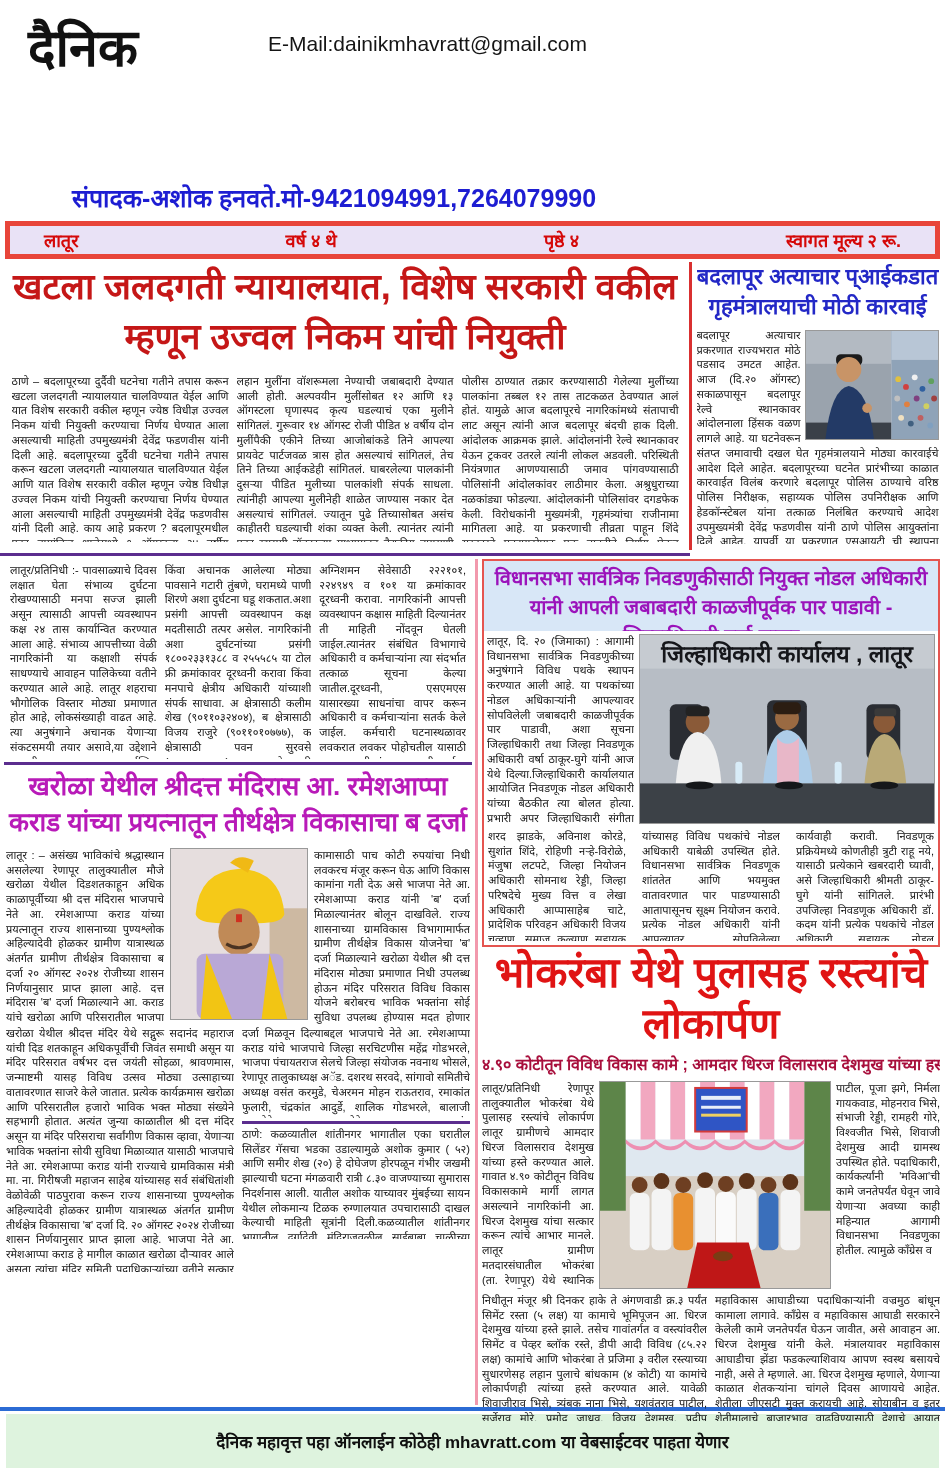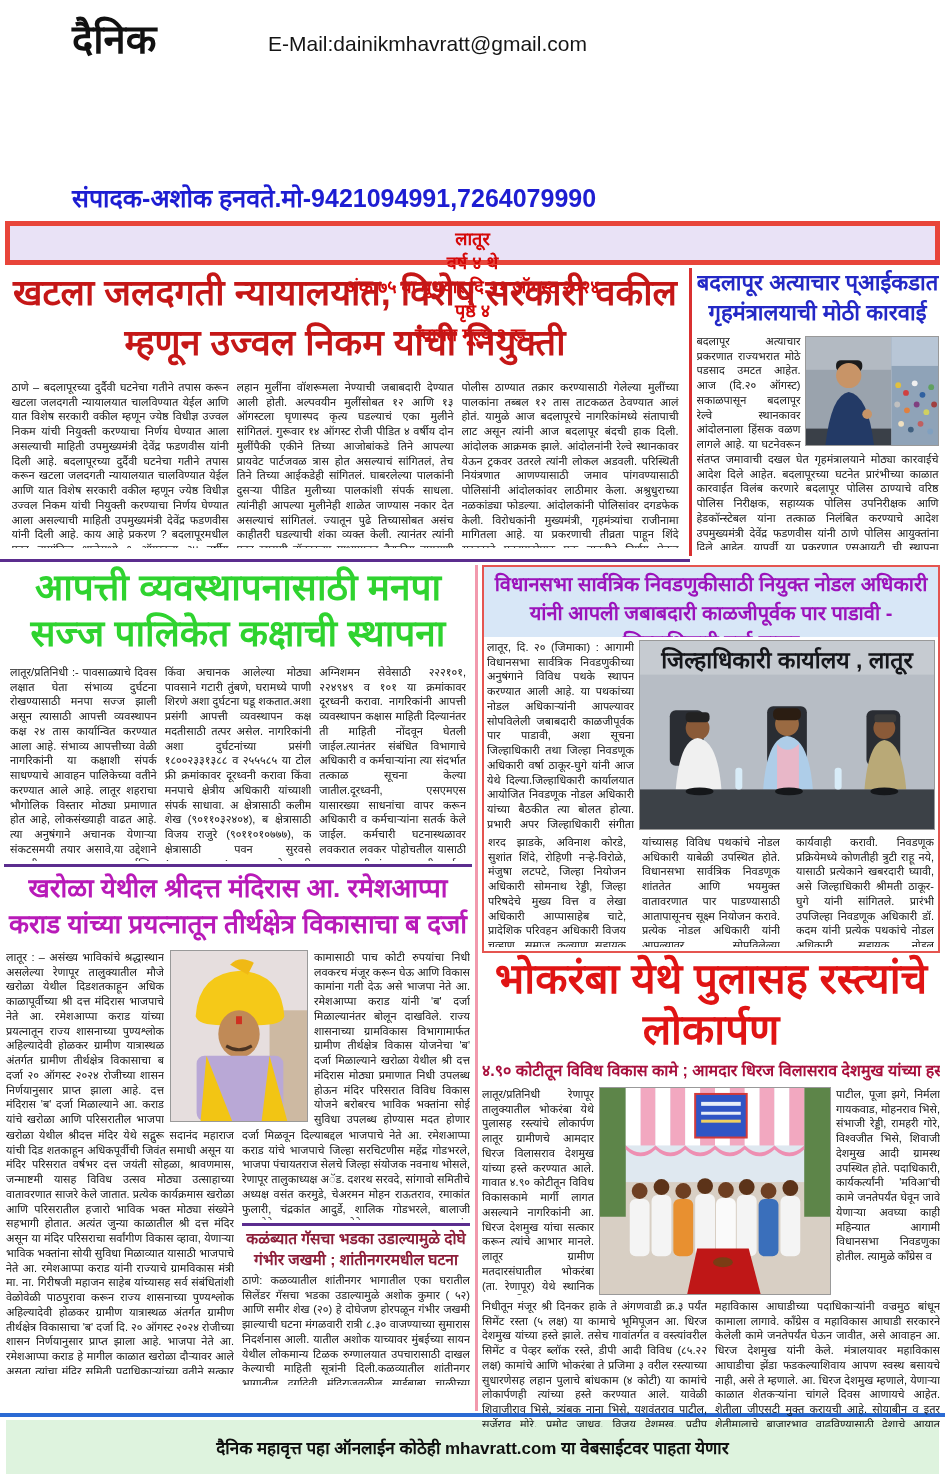--- a/index.html
+++ b/index.html
@@ -1,29 +1,29 @@
 <!DOCTYPE html>
 <html><head>
 <meta charset="utf-8">
 <style>
   * { margin:0; padding:0; box-sizing:border-box; }
   body { background:#ffffff; font-family:"Liberation Sans","DejaVu Sans",sans-serif; }
   .page { position:relative; width:945px; height:1484px; margin:0 auto; background:#ffffff; overflow:hidden; }
 
   
   .masthead { position:relative; height:220px; }
-  .daily { position:absolute; left:28px; top:10px; font-size:40px; font-weight:bold; color:#111;margin-left:44px; }
+  .daily { position:absolute; left:28px; top:10px; font-size:52px; font-weight:bold; color:#111; }
   .email { position:absolute; left:268px; top:32px; font-size:21px; color:#151515; }
   .logo  { position:absolute; left:58px; top:44px; font-size:102px; line-height:1.1; font-weight:800; color:#ee0f0f; letter-spacing:2px; }
   .editor{ position:absolute; left:72px; top:180px; font-size:25px; font-weight:bold; color:#1d1dd2; }
 
   
-  .dateline { height:42px; margin:2px 6px 4px 6px; background:#e9e2f6; border:4px solid #e8453a;
+  .dateline { height:36px; margin:2px 6px 4px 6px; background:#e9e2f6; border:4px solid #e8453a;
               outline:1px solid #e8453a; display:flex; align-items:center; justify-content:space-between;
-              padding:0 34px; color:#d50808; font-weight:bold; font-size:18px;flex-direction:column; }
+              padding:0 34px; color:#d50808; font-weight:bold; font-size:18px; }
 
   
   .body-txt { font-size:11px; line-height:1.34; text-align:justify; color:#141414; overflow:hidden; }
   .hr-purple { height:3px; background:#5b2d8e; margin:3px 0; }
   .hr-blue { height:4px; background:#2b6bd4; margin:2px 0; }
   .photo { position:relative; border:1px solid #999; background:#ddd; overflow:hidden; flex:none; }
   .photo svg { display:block; width:100%; height:100%; }
 
   
   .row1 { display:flex; height:288px;justify-content:center; }
@@ -88,21 +88,20 @@
 
   <div class="masthead">
     <div class="daily">दैनिक</div>
     <div class="email">E-Mail:dainikmhavratt@gmail.com</div>
     <div class="editor">संपादक-अशोक हनवते.मो-9421094991,7264079990</div>
   </div>
 
   <div class="dateline">
     <span>लातूर</span>
     <span>वर्ष ४ थे</span>
-    <span>अंक ७५ वा बुधवार दि.२१ ऑगस्ट २०२४</span>
     <span>पृष्ठे ४</span>
     <span>स्वागत मूल्य २ रू.</span>
   </div>
 
   <div class="row1">
     <div class="main-article">
       <div class="main-headline">खटला जलदगती न्यायालयात, विशेष सरकारी वकील म्हणून उज्वल निकम यांची नियुक्ती</div>
       <div class="cols3">
         <div class="c body-txt">ठाणे – बदलापूरच्या दुर्दैवी घटनेचा गतीने तपास करून खटला जलदगती न्यायालयात चालविण्यात येईल आणि यात विशेष सरकारी वकील म्हणून ज्येष्ठ विधीज्ञ उज्वल निकम यांची नियुक्ती करण्याचा निर्णय घेण्यात आला असल्याची माहिती उपमुख्यमंत्री देवेंद्र फडणवीस यांनी दिली आहे. बदलापूरच्या दुर्दैवी घटनेचा गतीने तपास करून खटला जलदगती न्यायालयात चालविण्यात येईल आणि यात विशेष सरकारी वकील म्हणून ज्येष्ठ विधीज्ञ उज्वल निकम यांची नियुक्ती करण्याचा निर्णय घेण्यात आला असल्याची माहिती उपमुख्यमंत्री देवेंद्र फडणवीस यांनी दिली आहे. काय आहे प्रकरण ? बदलापूरमधील एका नामांकित शाळेमध्ये १ ऑगस्टला २४ वर्षीय आरोपीची सफाई कर्मचारी नेमणूक झाली. त्याच्यावर</div>
         <div class="c body-txt">लहान मुलींना वॉशरूमला नेण्याची जबाबदारी देण्यात आली होती. अल्पवयीन मुलींसोबत १२ आणि १३ ऑगस्टला घृणास्पद कृत्य घडल्याचं एका मुलीने सांगितलं. गुरूवार १४ ऑगस्ट रोजी पीडित ४ वर्षीय दोन मुलींपैकी एकीने तिच्या आजोबांकडे तिने आपल्या प्रायवेट पार्टजवळ त्रास होत असल्याचं सांगितलं, तेच तिने तिच्या आईकडेही सांगितलं. घाबरलेल्या पालकांनी दुसऱ्या पीडित मुलीच्या पालकांशी संपर्क साधला. त्यांनीही आपल्या मुलीनेही शाळेत जाण्यास नकार देत असल्याचं सांगितलं. ज्यातून पुढे तिच्यासोबत असंच काहीतरी घडल्याची शंका व्यक्त केली. त्यानंतर त्यांनी एका खासगी डॉक्टरच्या माध्यमातून वैद्यकीय तपासणी केली असता डॉक्टरने दोन्ही मुलींसोबत लैंगिक अत्याचार झाला असल्याचं सांगितलं.</div>
@@ -144,21 +143,20 @@
     </div>
   </div>
 
   <div class="hr-purple" style="width:690px"></div>
 
   <div class="wrap">
 
     <div class="col-left">
 
       <div>
-        <div class="disaster-headline">आपत्ती व्यवस्थापनासाठी मनपा सज्ज पालिकेत कक्षाची स्थापना</div>
         <div class="cols3 disaster">
           <div class="c body-txt" style="height:196px">लातूर/प्रतिनिधी :- पावसाळ्याचे दिवस लक्षात घेता संभाव्य दुर्घटना रोखण्यासाठी मनपा सज्ज झाली असून त्यासाठी आपत्ती व्यवस्थापन कक्ष २४ तास कार्यान्वित करण्यात आला आहे. संभाव्य आपत्तीच्या वेळी नागरिकांनी या कक्षाशी संपर्क साधण्याचे आवाहन पालिकेच्या वतीने करण्यात आले आहे. लातूर शहराचा भौगोलिक विस्तार मोठ्या प्रमाणात होत आहे, लोकसंख्याही वाढत आहे. त्या अनुषंगाने अचानक येणाऱ्या संकटसमयी तयार असावे,या उद्देशाने आपत्ती व्यवस्थापन कक्ष कार्यान्वित करण्यात आला आहे. पावसाळ्यात एखादी इमारत कोसळणे</div>
           <div class="c body-txt" style="height:196px">किंवा अचानक आलेल्या मोठ्या पावसाने गटारी तुंबणे, घरामध्ये पाणी शिरणे अशा दुर्घटना घडू शकतात.अशा प्रसंगी आपत्ती व्यवस्थापन कक्ष मदतीसाठी तत्पर असेल. नागरिकांनी अशा दुर्घटनांच्या प्रसंगी १८००२३३१३८८ व २५५५८५ या टोल फ्री क्रमांकावर दूरध्वनी करावा किंवा मनपाचे क्षेत्रीय अधिकारी यांच्याशी संपर्क साधावा. अ क्षेत्रासाठी कलीम शेख (९०११०३२४०४), ब क्षेत्रासाठी विजय राजुरे (९०११०१०७७७), क क्षेत्रासाठी पवन सुरवसे (९५९५२७२६९२) व ड क्षेत्रासाठी पांडुरंग किसवे (९०११०३२३०२) यांच्याशी संपर्क साधून दुर्घटनेची माहिती द्यावी. एखाद्या ठिकाणी आग लागली तर</div>
           <div class="c body-txt" style="height:196px">अग्निशमन सेवेसाठी २२२१०१, २२४९४९ व १०१ या क्रमांकावर दूरध्वनी करावा. नागरिकांनी आपत्ती व्यवस्थापन कक्षास माहिती दिल्यानंतर ती माहिती नोंदवून घेतली जाईल.त्यानंतर संबंधित विभागाचे अधिकारी व कर्मचाऱ्यांना त्या संदर्भात तत्काळ सूचना केल्या जातील.दूरध्वनी, एसएमएस यासारख्या साधनांचा वापर करून अधिकारी व कर्मचाऱ्यांना सतर्क केले जाईल. कर्मचारी घटनास्थळावर लवकरात लवकर पोहोचतील यासाठी आवश्यक ती यंत्रणा वापरली जाईल. आपत्तीच्या प्रसंगी नागरिकांनी या सुविधेचा लाभ घ्यावा,असे आवाहन पालिकेच्या वतीने करण्यात आले.</div>
         </div>
       </div>
 
       <div class="hr-purple"></div>
 
       <div>
@@ -179,21 +177,20 @@
               <path d="M100 106 L118 172 L92 172 Z" fill="#f2c514"></path>
             </svg>
           </div>
           <div class="c3 body-txt">कामासाठी पाच कोटी रुपयांचा निधी लवकरच मंजूर करून घेऊ आणि विकास कामांना गती देऊ असे भाजपा नेते आ. रमेशआप्पा कराड यांनी 'ब' दर्जा मिळाल्यानंतर बोलून दाखविले. राज्य शासनाच्या ग्रामविकास विभागामार्फत ग्रामीण तीर्थक्षेत्र विकास योजनेचा 'ब' दर्जा मिळाल्याने खरोळा येथील श्री दत्त मंदिरास मोठ्या प्रमाणात निधी उपलब्ध होऊन मंदिर परिसरात विविध विकास योजने बरोबरच भाविक भक्तांना सोई सुविधा उपलब्ध होण्यास मदत होणार आहे. सदरील तीर्थक्षेत्र योजनेचा ब</div>
         </div>
         <div class="kh-bottom">
           <div class="cb body-txt kh-bl">खरोळा येथील श्रीदत्त मंदिर येथे सद्गुरू सदानंद महाराज यांची दिड शतकाहून अधिकपूर्वीची जिवंत समाधी असून या मंदिर परिसरात वर्षभर दत्त जयंती सोहळा, श्रावणमास, जन्माष्टमी यासह विविध उत्सव मोठ्या उत्साहाच्या वातावरणात साजरे केले जातात. प्रत्येक कार्यक्रमास खरोळा आणि परिसरातील हजारो भाविक भक्त मोठ्या संख्येने सहभागी होतात. अत्यंत जुन्या काळातील श्री दत्त मंदिर असून या मंदिर परिसराचा सर्वांगीण विकास व्हावा, येणाऱ्या भाविक भक्तांना सोयी सुविधा मिळाव्यात यासाठी भाजपाचे नेते आ. रमेशआप्पा कराड यांनी राज्याचे ग्रामविकास मंत्री मा. ना. गिरीषजी महाजन साहेब यांच्यासह सर्व संबंधितांशी वेळोवेळी पाठपुरावा करून राज्य शासनाच्या पुण्यश्लोक अहिल्यादेवी होळकर ग्रामीण यात्रास्थळ अंतर्गत ग्रामीण तीर्थक्षेत्र विकासाचा 'ब' दर्जा दि. २० ऑगस्ट २०२४ रोजीच्या शासन निर्णयानुसार प्राप्त झाला आहे. भाजपा नेते आ. रमेशआप्पा कराड हे मागील काळात खरोळा दौऱ्यावर आले असता त्यांचा मंदिर समिती पदाधिकाऱ्यांच्या वतीने सत्कार करून मंदिराला तीर्थक्षेत्र विकासाचा 'ब' दर्जा प्राप्त करून देण्याची विनंती केली होती. तेव्हा आ. कराड यांनी श्री दत्त मंदिराच्या सर्वांगीण विकासासाठी लवकरात लवकर राज्य शासनाच्या ग्रामीण तीर्थक्षेत्र योजनेतून 'ब' दर्जा मिळवून देऊ अशी ग्वाही दिली होती. दिलेल्या शब्दानुसार स्वतः प्रयत्न करून आ. कराड यांनी 'ब' दर्जा प्राप्त करून घेतला. या मंदिराच्या विकास</div>
           <div class="cb">
             <div class="body-txt kh-br-txt">दर्जा मिळवून दिल्याबद्दल भाजपाचे नेते आ. रमेशआप्पा कराड यांचे भाजपाचे जिल्हा सरचिटणीस महेंद्र गोडभरले, भाजपा पंचायतराज सेलचे जिल्हा संयोजक नवनाथ भोसले, रेणापूर तालुकाध्यक्ष अॅड. दशरथ सरवदे, सांगावो समितीचे अध्यक्ष वसंत करमुडे, चेअरमन मोहन राऊतराव, रमाकांत फुलारी, चंद्रकांत आदुर्डे, शालिक गोडभरले, बालाजी मानमोडे, राजकुमार मानमोडे, शरद राऊतराव, हनुमंत राऊतराव, सतीश राऊतराव, दयानंद जाधव, सचिन आढतराव, प्रल्हाद फुलारी खरोळा येथील श्री दत्त मंदिर समिती यांच्यासह भाजपाचे कार्यकर्ते, पदाधिकारी, आणि भाविक भक्तांच्या वतीने आभार व्यक्त करण्यात आले आहेत.</div>
             <div class="hr-purple"></div>
-            <div class="gas-headline">कळंब्यात गॅसचा भडका उडाल्यामुळे दोघे गंभीर जखमी ; शांतीनगरमधील घटना</div>
             <div class="body-txt gas-body">ठाणे: कळव्यातील शांतीनगर भागातील एका घरातील सिलेंडर गॅसचा भडका उडाल्यामुळे अशोक कुमार ( ५२) आणि समीर शेख (२०) हे दोघेजण होरपळून गंभीर जखमी झाल्याची घटना मंगळवारी रात्री ८.३० वाजण्याच्या सुमारास निदर्शनास आली. यातील अशोक याच्यावर मुंबईच्या सायन येथील लोकमान्य टिळक रुग्णालयात उपचारासाठी दाखल केल्याची माहिती सूत्रांनी दिली.कळव्यातील शांतीनगर भागातील दुर्गादेवी मंदिराजवळील साईबाबा चाळीच्या जावेद यांच्या मालकीच्या घरामध्ये अशोक कुमार हे वास्तव्याला आहेत. त्यांच्या घरातील एच.पी. कंपनीच्या मिनी गॅस सिलेंडरमधून गॅस लिकेज होऊन भडका उडाल्याची घटना मंगळवारी रात्री ८.३० वाजण्याच्या सुमारास घडली.</div>
           </div>
         </div>
       </div>
     </div>
 
     <div class="col-right">
 
       <div class="election-box">
         <div class="election-headline">विधानसभा सार्वत्रिक निवडणुकीसाठी नियुक्त नोडल अधिकारी यांनी आपली जबाबदारी काळजीपूर्वक पार पाडावी - जिल्हाधिकारी वर्षा-ठाकूर</div>

